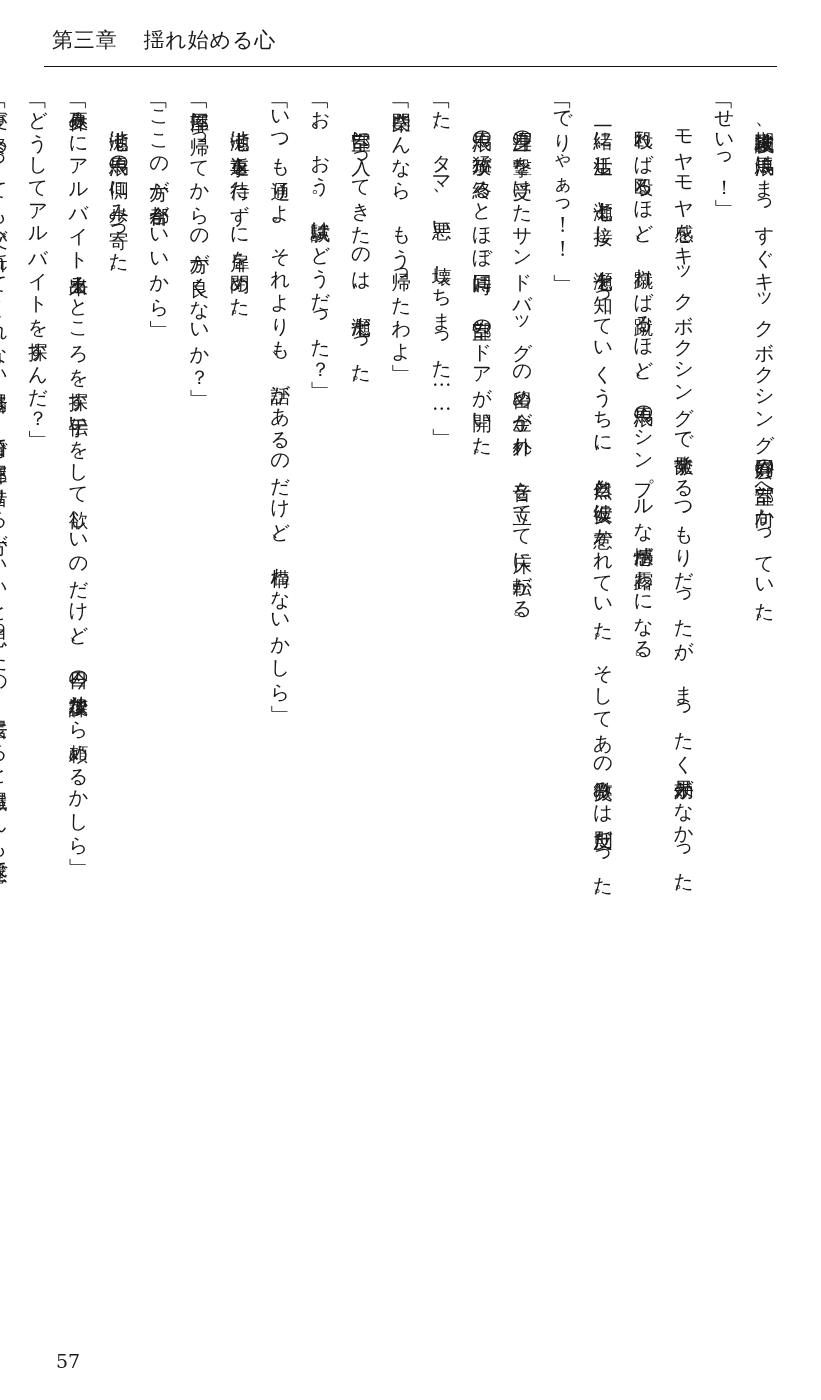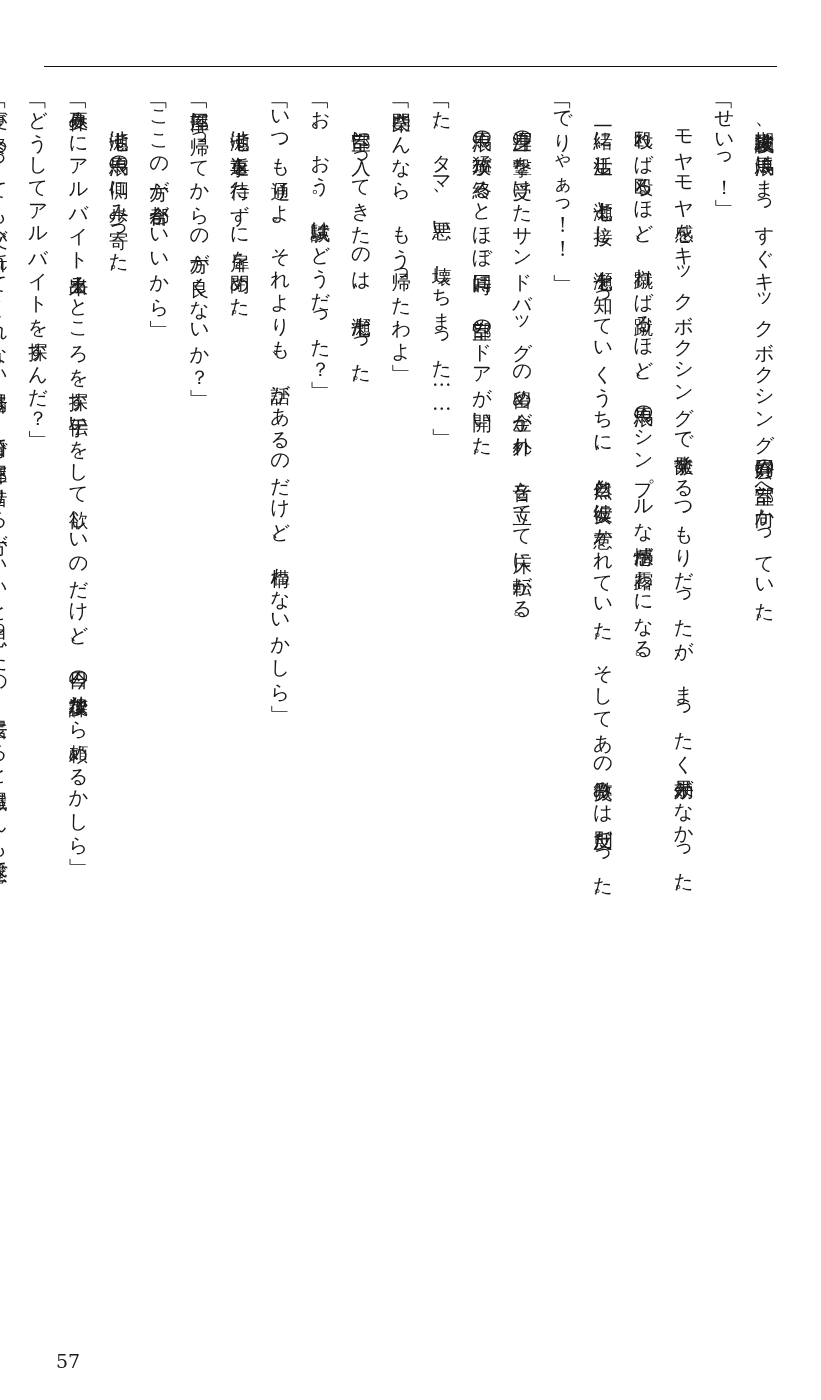--- a/index.html
+++ b/index.html
@@ -76,20 +76,23 @@
     font-size: 19px;
     font-family: "DejaVu Serif", "Liberation Serif", serif;
     text-align: center;
   }
 </style>
 </head>
 <body>
 
 <div class="page">
 
+  <div class="chapter-header">
+    <span class="chapter-num">第三章</span><span>揺れ始める心</span>
+  </div>
 
   <div class="header-rule"></div>
 
   <div class="body-text" id="body-text">
       <p class="indent">期末試験後、浪馬はまっすぐキックボクシング同好会の部室へ向かっていた。</p>
       <p class="">「せいっ！」</p>
       <p class="indent">モヤモヤ感をキックボクシングで発散するつもりだったが、まったく効果がなかった。</p>
       <p class="indent">殴れば殴るほど、蹴れば蹴るほど、浪馬のシンプルな感情が露わになる。</p>
       <p class="indent">一緒に生活し、七瀬と接し、七瀬を知っていくうちに、自然と彼女に惹かれていた。そしてあの微笑みは反則だった。</p>
       <p class="">「でりゃぁっ!!」</p>

